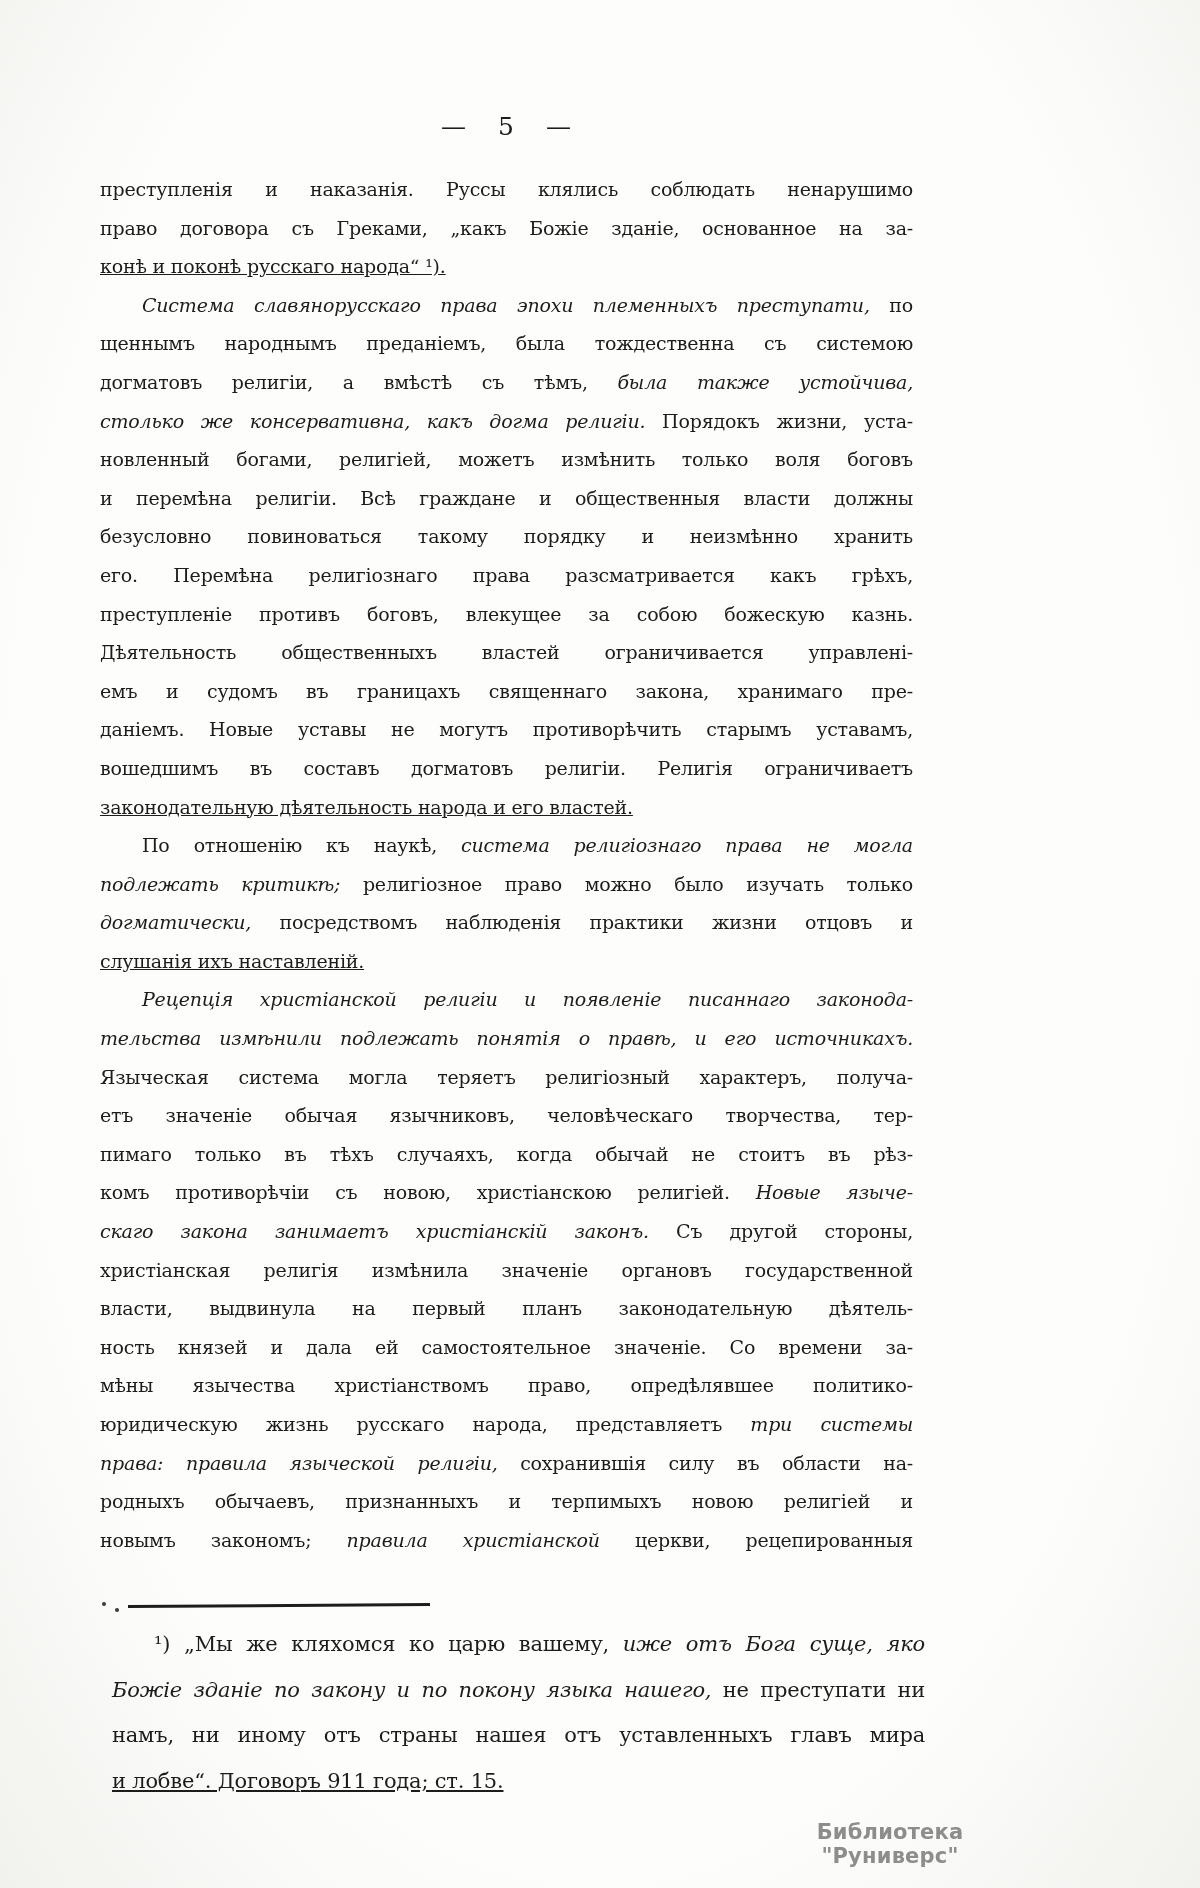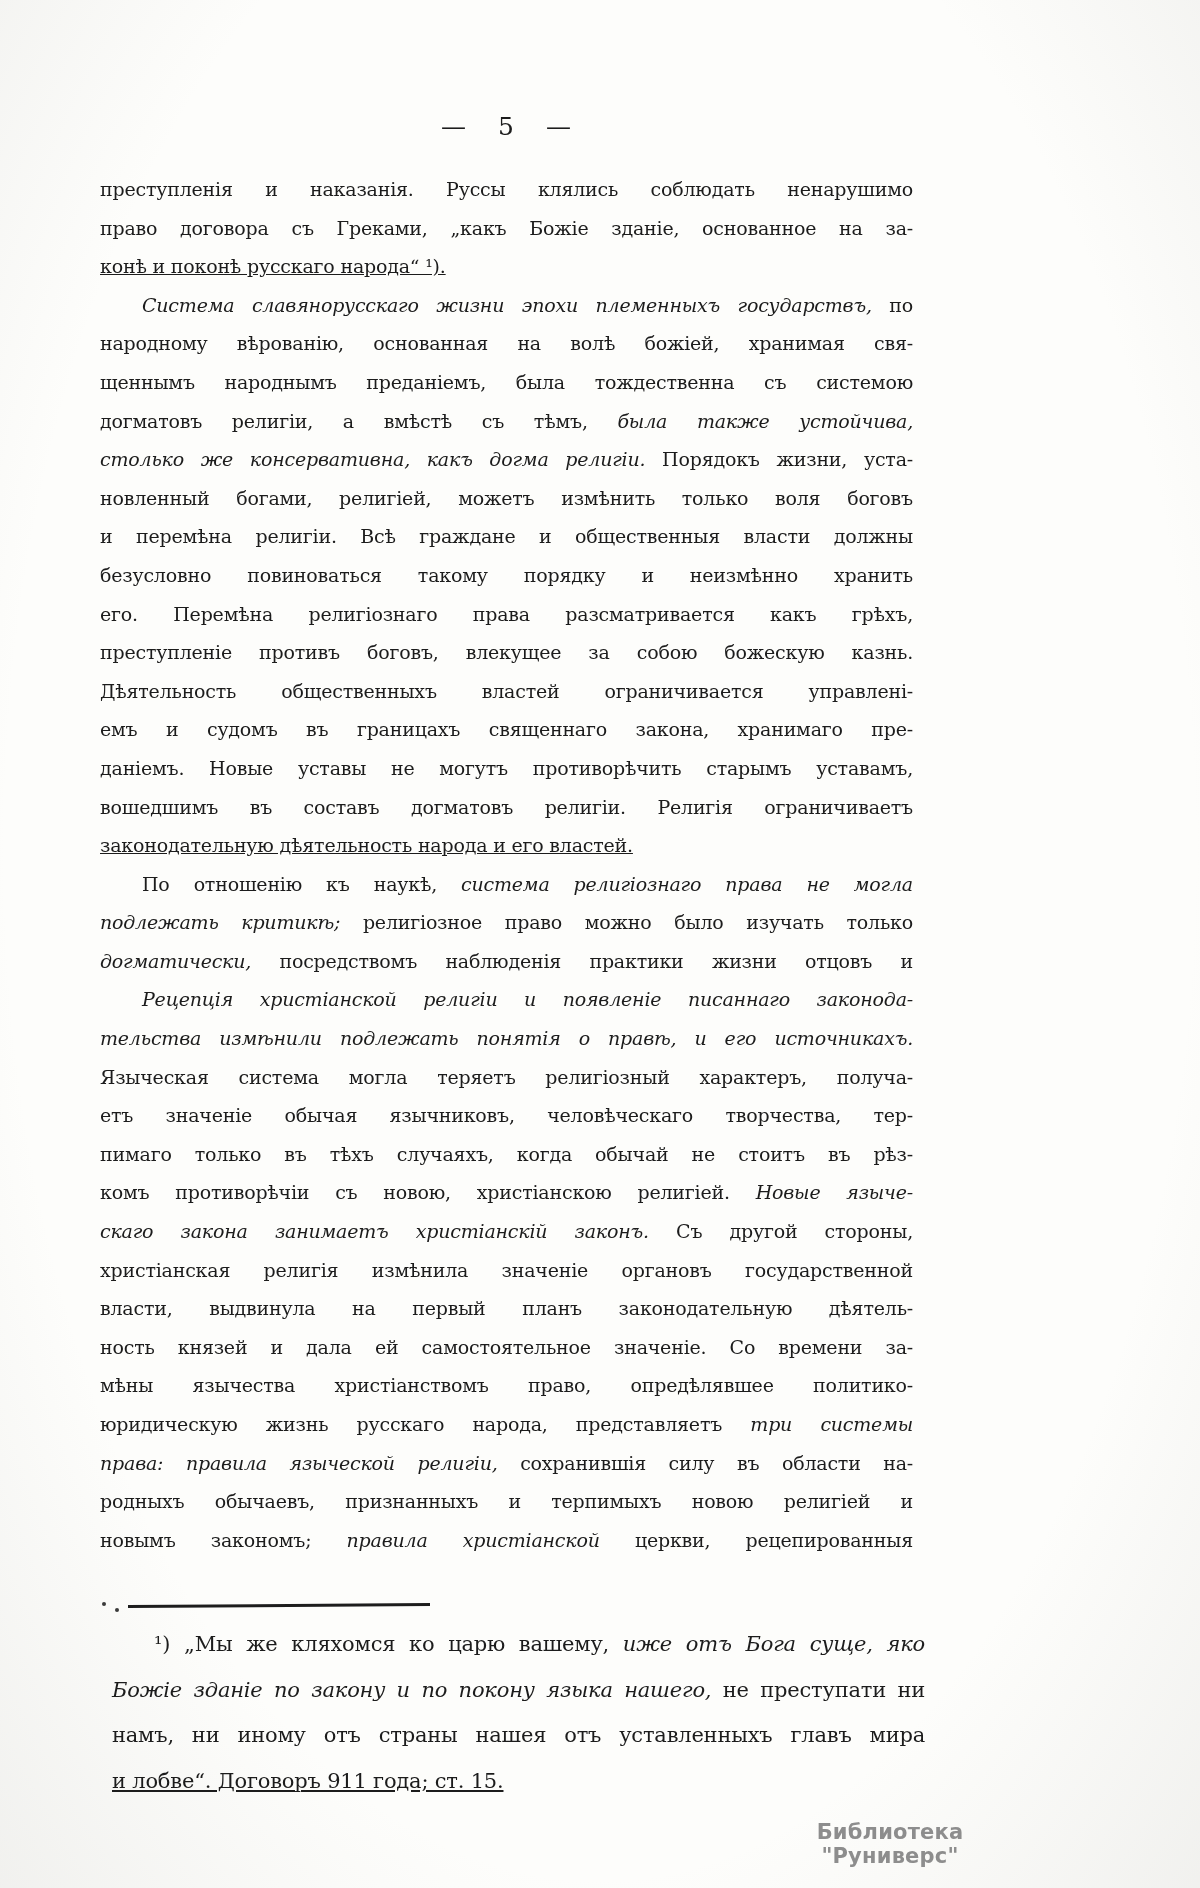--- a/index.html
+++ b/index.html
@@ -59,40 +59,40 @@
 
   <div class="pagenum">— 5 —</div>
 
   <div class="body-text" id="body-text">
       <div class="para">
         <div class="line"><span>преступленія и наказанія. Руссы клялись соблюдать ненарушимо</span></div>
         <div class="line"><span>право договора съ Греками, „какъ Божіе зданіе, основанное на за-</span></div>
         <div class="line last"><span>конѣ и поконѣ русскаго народа“ ¹).</span></div>
       </div>
       <div class="para">
-        <div class="line indent"><span class="it">Система славянорусскаго жизни эпохи племенныхъ государствъ,</span><span> по</span></div>
-        <div class="line"><span>народному вѣрованію, основанная на волѣ божіей, хранимая свя-</span></div>
+        <div class="line indent"><span class="it">Система славянорусскаго права эпохи племенныхъ преступати,</span><span> по</span></div>
         <div class="line"><span>щеннымъ народнымъ преданіемъ, была тождественна съ системою</span></div>
         <div class="line"><span>догматовъ религіи, а вмѣстѣ съ тѣмъ, </span><span class="it">была также устойчива,</span></div>
         <div class="line"><span class="it">столько же консервативна, какъ догма религіи.</span><span> Порядокъ жизни, уста-</span></div>
         <div class="line"><span>новленный богами, религіей, можетъ измѣнить только воля боговъ</span></div>
         <div class="line"><span>и перемѣна религіи. Всѣ граждане и общественныя власти должны</span></div>
         <div class="line"><span>безусловно повиноваться такому порядку и неизмѣнно хранить</span></div>
         <div class="line"><span>его. Перемѣна религіознаго права разсматривается какъ грѣхъ,</span></div>
         <div class="line"><span>преступленіе противъ боговъ, влекущее за собою божескую казнь.</span></div>
         <div class="line"><span>Дѣятельность общественныхъ властей ограничивается управлені-</span></div>
         <div class="line"><span>емъ и судомъ въ границахъ священнаго закона, хранимаго пре-</span></div>
         <div class="line"><span>даніемъ. Новые уставы не могутъ противорѣчить старымъ уставамъ,</span></div>
         <div class="line"><span>вошедшимъ въ составъ догматовъ религіи. Религія ограничиваетъ</span></div>
         <div class="line last"><span>законодательную дѣятельность народа и его властей.</span></div>
       </div>
       <div class="para">
         <div class="line indent"><span>По отношенію къ наукѣ, </span><span class="it">система религіознаго права не могла</span></div>
         <div class="line"><span class="it">подлежать критикѣ;</span><span> религіозное право можно было изучать только</span></div>
         <div class="line"><span class="it">догматически,</span><span> посредствомъ наблюденія практики жизни отцовъ и</span></div>
+        <div class="line last"><span>слушанія ихъ наставленій.</span></div>
       </div>
       <div class="para">
         <div class="line indent"><span class="it">Рецепція христіанской религіи и появленіе писаннаго законода-</span></div>
         <div class="line"><span class="it">тельства измѣнили подлежать понятія о правѣ, и его источникахъ.</span></div>
         <div class="line"><span>Языческая система могла теряетъ религіозный характеръ, получа-</span></div>
         <div class="line"><span>етъ значеніе обычая язычниковъ, человѣческаго творчества, тер-</span></div>
         <div class="line"><span>пимаго только въ тѣхъ случаяхъ, когда обычай не стоитъ въ рѣз-</span></div>
         <div class="line"><span>комъ противорѣчіи съ новою, христіанскою религіей. </span><span class="it">Новые языче-</span></div>
         <div class="line"><span class="it">скаго закона занимаетъ христіанскій законъ.</span><span> Съ другой стороны,</span></div>
         <div class="line"><span>христіанская религія измѣнила значеніе органовъ государственной</span></div>

